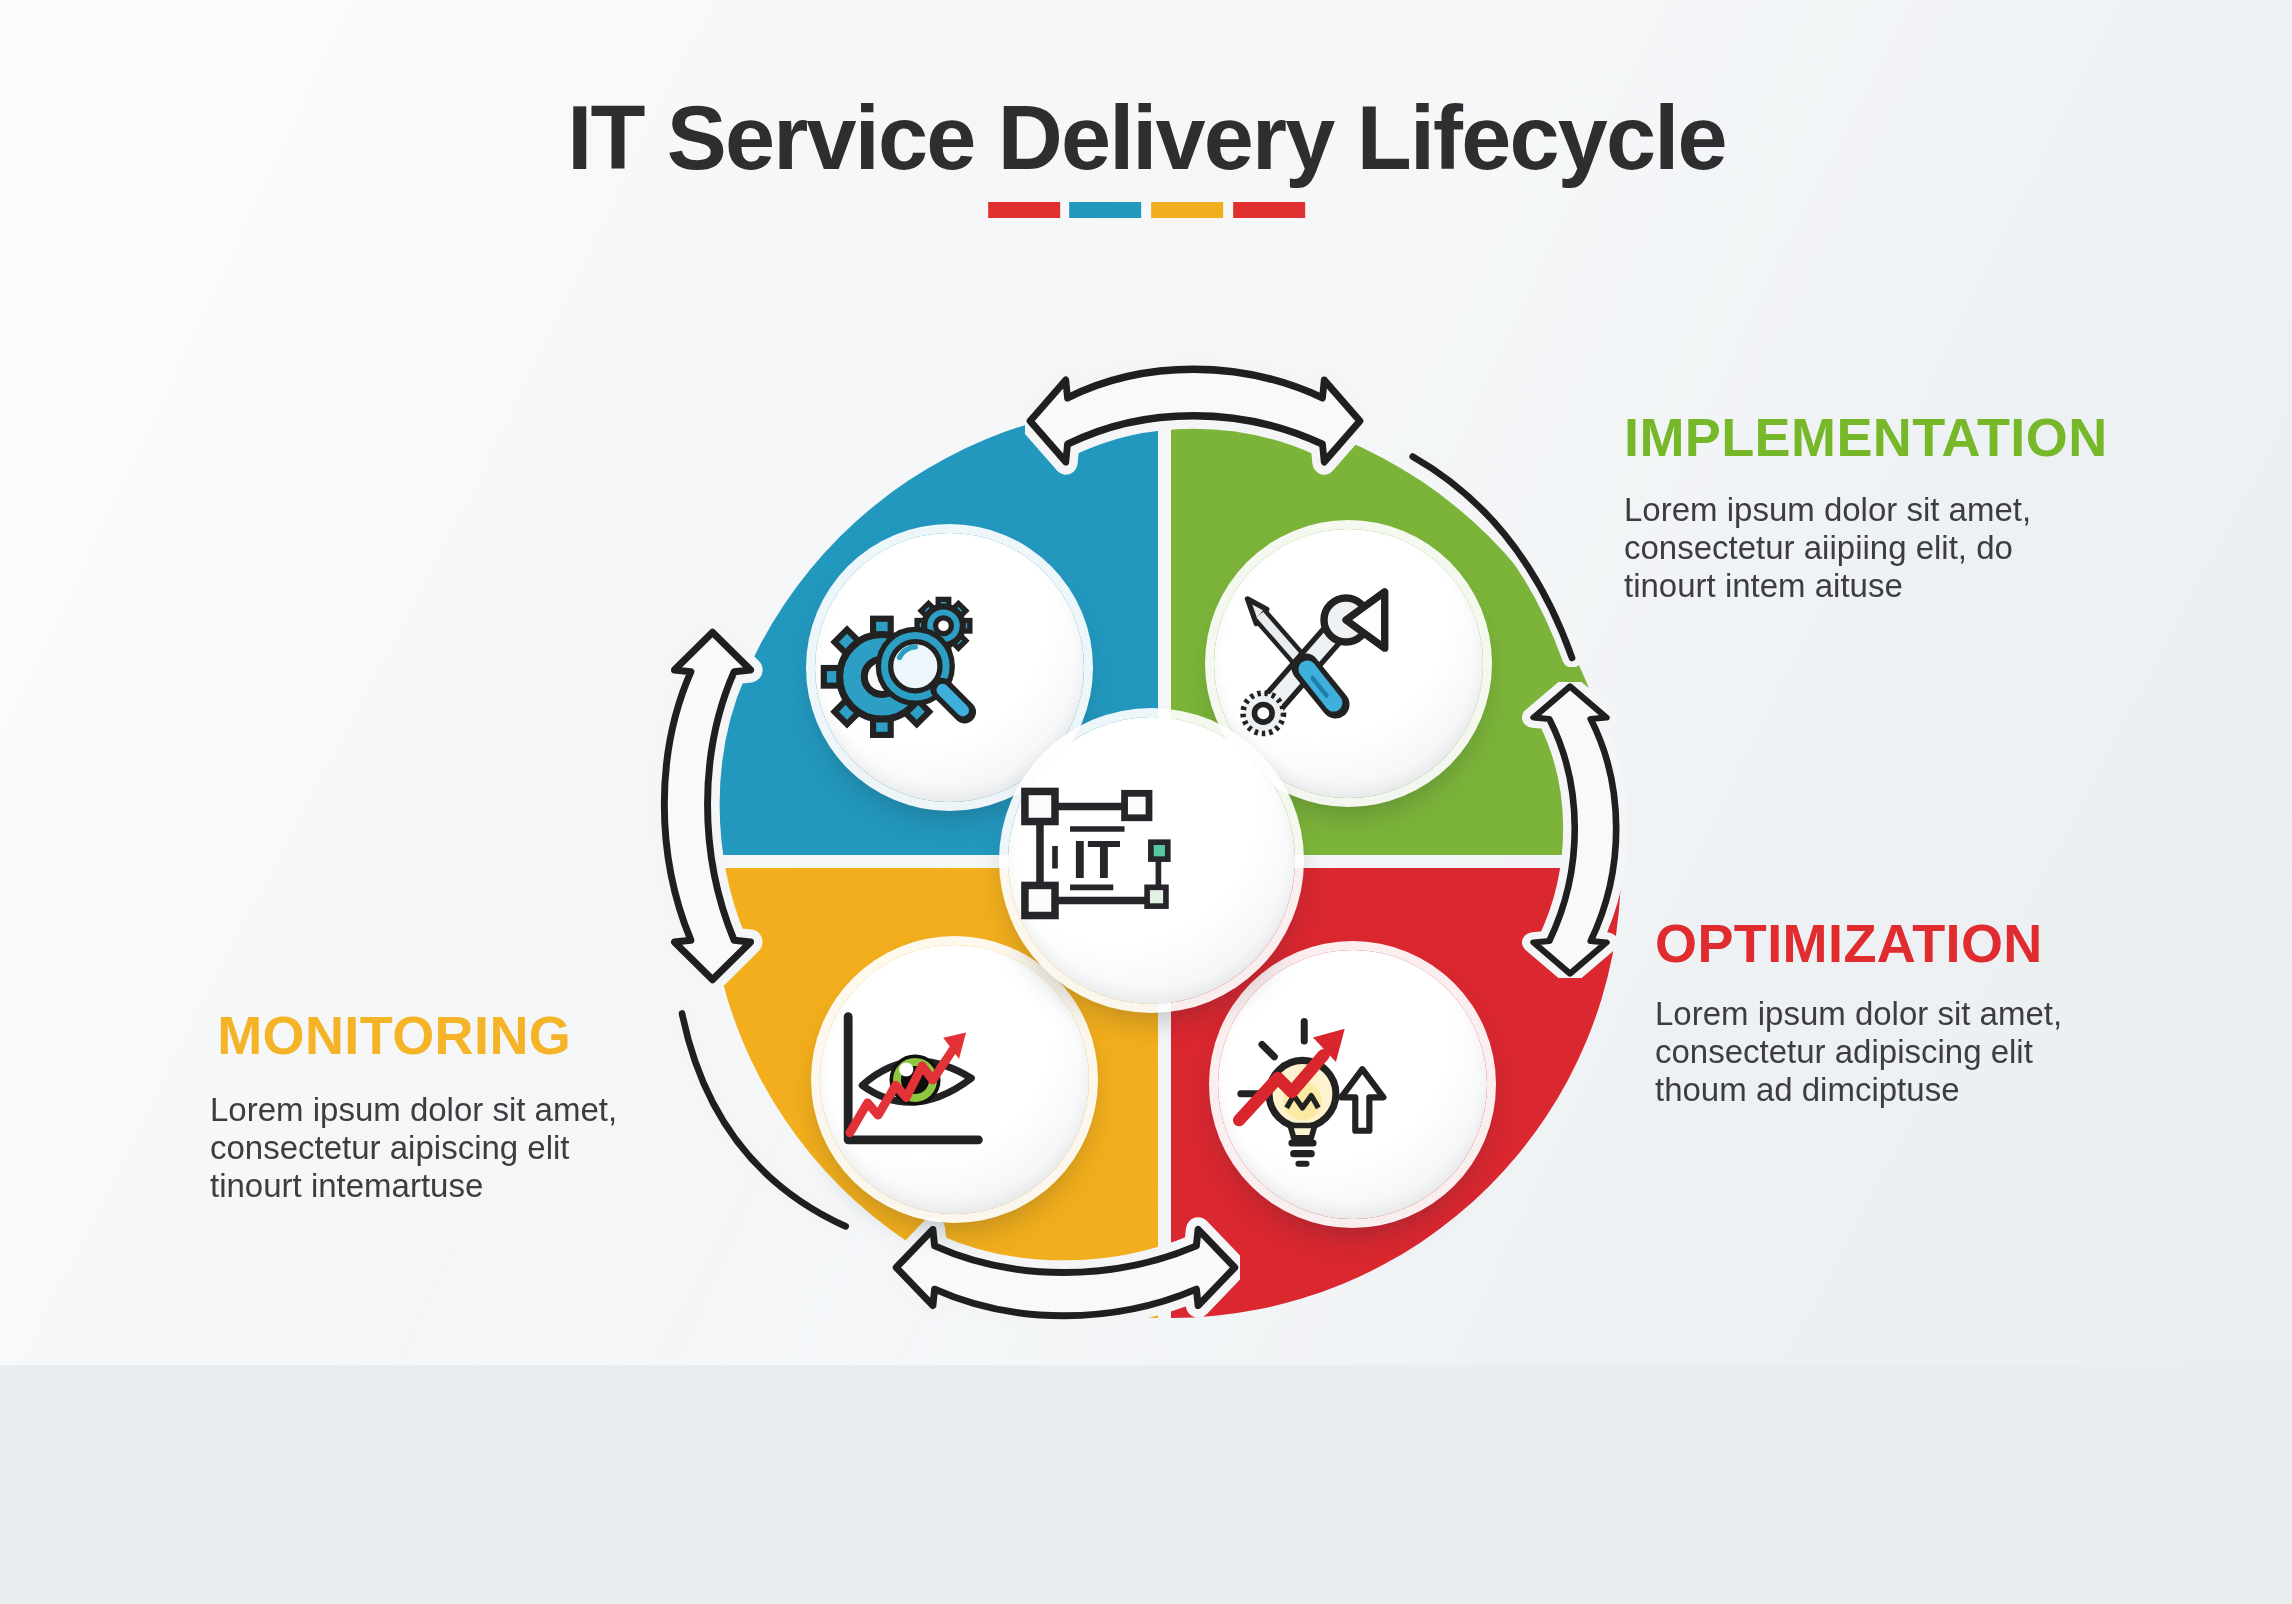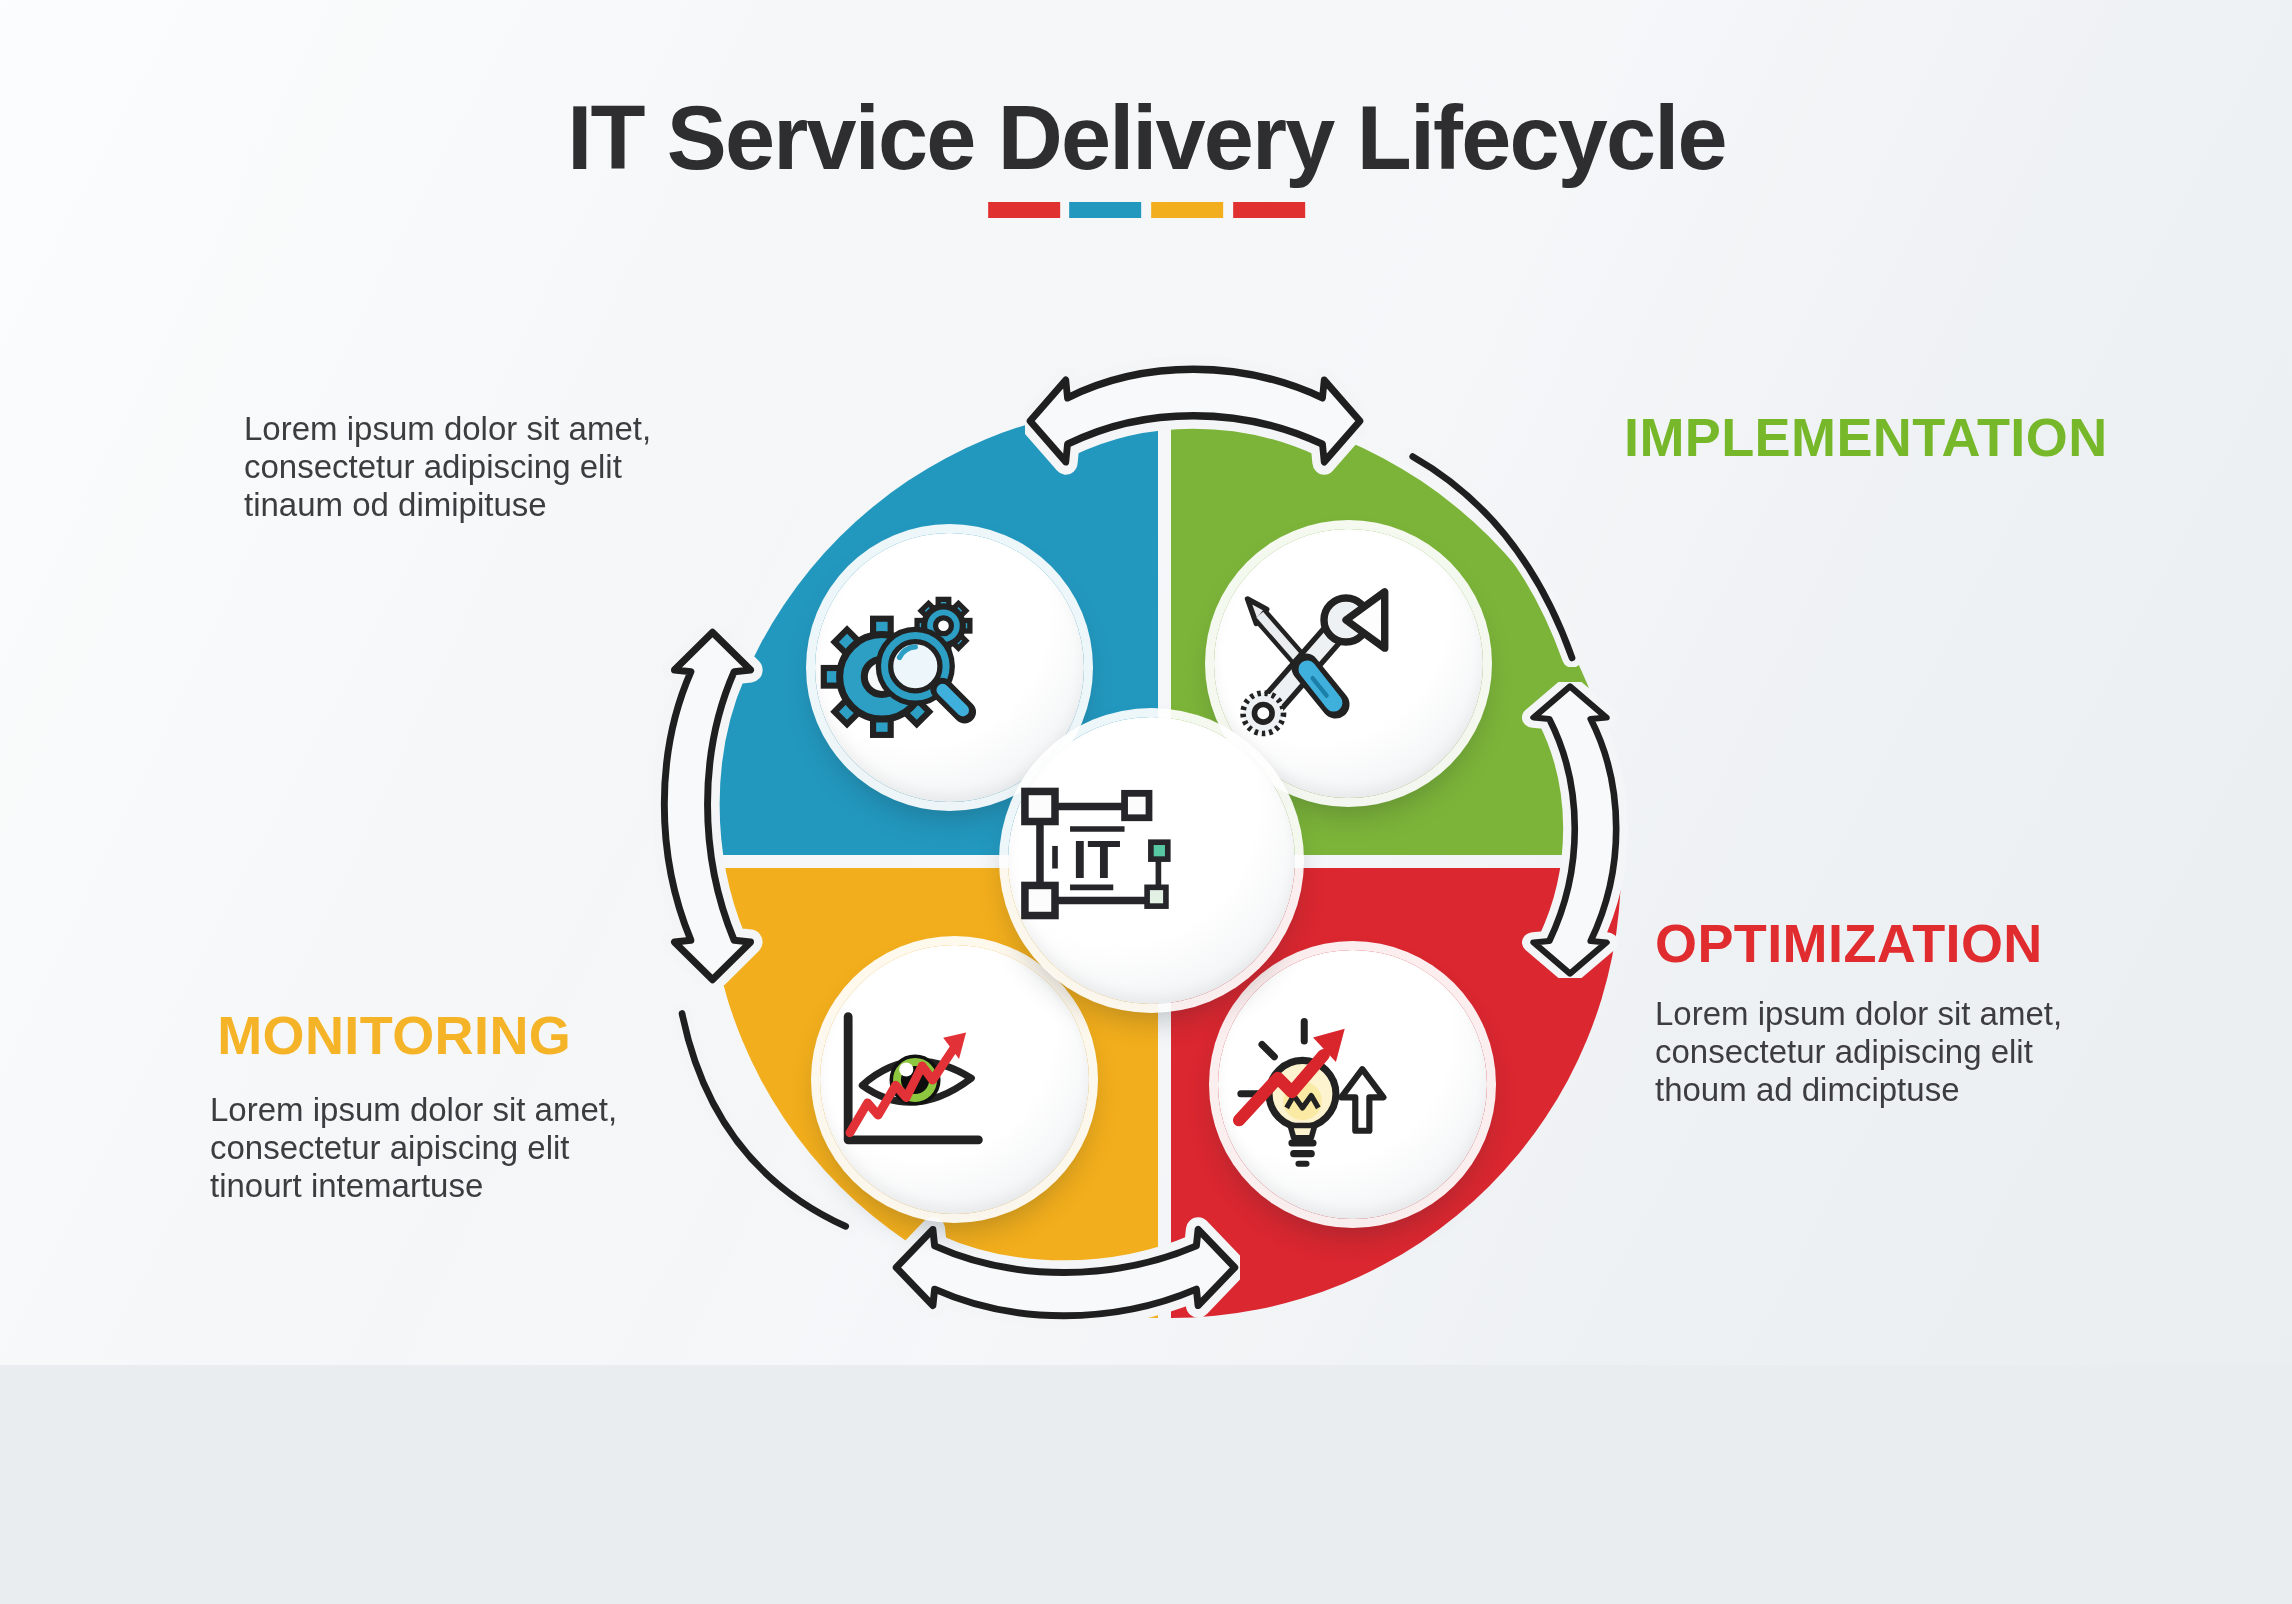--- a/index.html
+++ b/index.html
@@ -70,24 +70,24 @@
 
   <h1 class="title">IT Service Delivery Lifecycle</h1>
   <div class="underline">
     <span class="u-red"></span>
     <span class="u-blue"></span>
     <span class="u-yellow"></span>
     <span class="u-red"></span>
   </div>
 
   <div class="sec sec-planning">
-    <p>Lorem ipsum dolor sit amet, consectetur adipiscing elit tinaum od dimipituse</p>
   </div>
   <div class="sec sec-implementation">
     <h2>IMPLEMENTATION</h2>
+    <p>Lorem ipsum dolor sit amet, consectetur aiipiing elit, do tinourt intem aituse</p>
   </div>
   <div class="sec sec-monitoring">
     <h2>MONITORING</h2>
     <p>Lorem ipsum dolor sit amet, consectetur aipiscing elit tinourt intemartuse</p>
   </div>
   <div class="sec sec-optimization">
     <h2>OPTIMIZATION</h2>
     <p>Lorem ipsum dolor sit amet, consectetur adipiscing elit thoum ad dimciptuse</p>
   </div>
 

